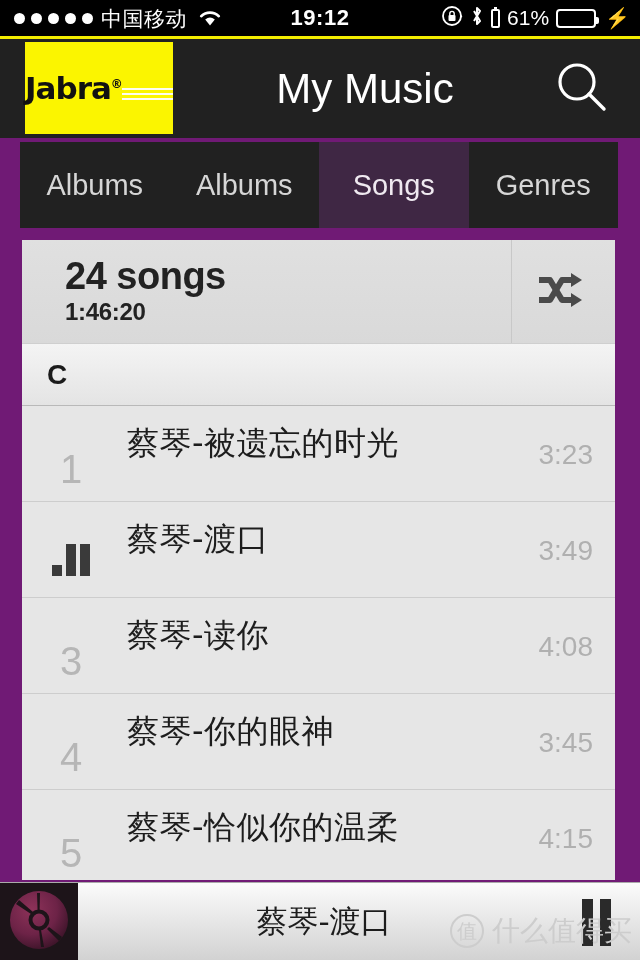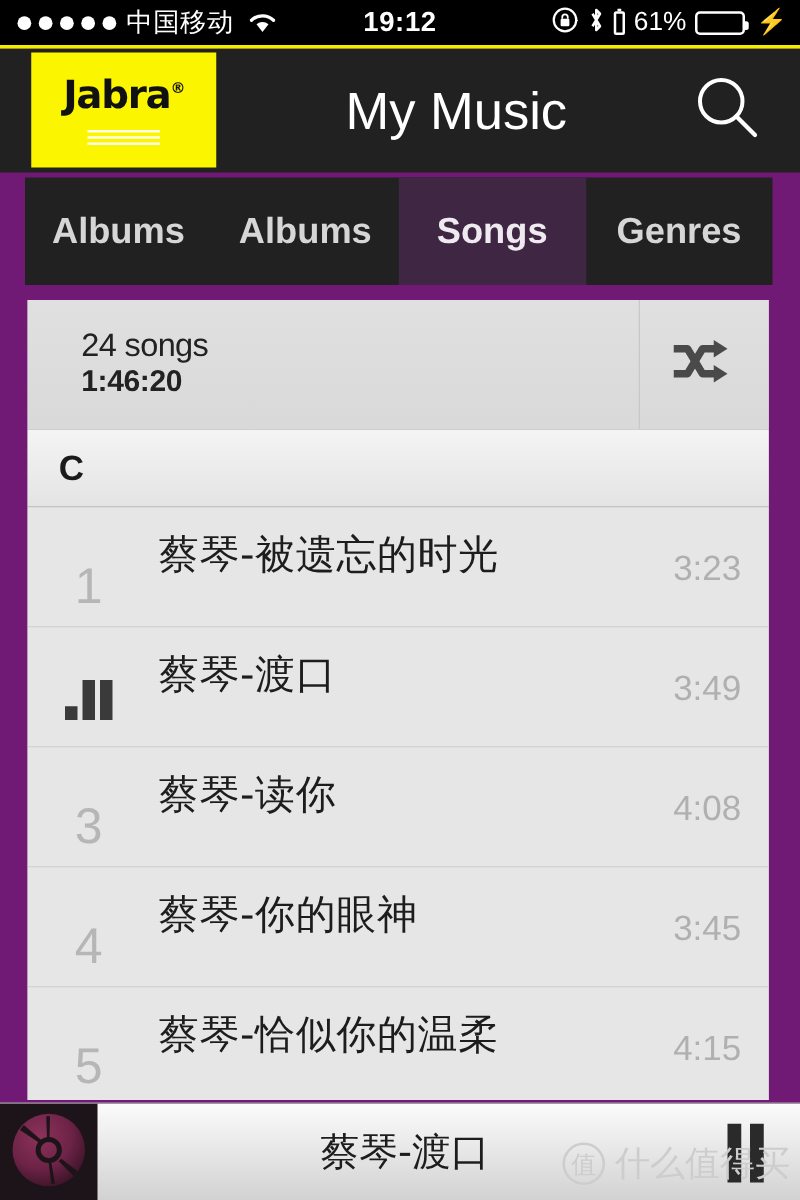--- a/index.html
+++ b/index.html
@@ -48,21 +48,21 @@
   #topline { position:absolute; left:0; top:36px; width:640px; height:3px; background:#f3ed00; }
 
   
   #header {
     position:absolute; left:0; top:39px; width:640px; height:99px;
     background:#212121;
   }
   #logo {
     position:absolute; left:25px; top:3px; width:148px; height:92px;
     background:#fbf500;
-    display:flex; flex-direction:column; align-items:center; justify-content:center;text-align:center;
+    display:flex; flex-direction:row; align-items:center; justify-content:center;text-align:center;
   }
   .logo-word {
     font-family:"DejaVu Sans", sans-serif;
     font-size:31px; font-weight:700; color:#111; letter-spacing:-1px;
     position:relative; line-height:1;
   }
   .logo-reg { font-size:12px; vertical-align:super; font-weight:700; }
   .logo-bars { margin-top:12px; width:58px; }
   .logo-bars div { height:2px; background:#fdfdf0; margin-top:3px; }
   .logo-bars div:first-child { margin-top:0; }
@@ -76,37 +76,37 @@
     display:flex; align-items:center; justify-content:center;
   }
 
   
   #tabs {
     position:absolute; left:20px; top:142px; width:598px; height:86px;
     background:#212121; display:flex; align-items:stretch;
   }
   .tab {
     flex:1; display:flex; align-items:center; justify-content:center;
-    color:#d6d6d6; font-size:29px; font-weight:700;
+    color:#d6d6d6; font-size:29px; font-weight:400;
   }
   .tab.active { background:#3f2744; color:#efe9f0; }
 
   
   #content {
     position:absolute; left:22px; top:240px; width:593px; height:640px;
     background:#e7e7e7; overflow:hidden;
   }
   #countbar {
     position:relative; height:104px;
     background:linear-gradient(#e0e0e0,#d9d9d9);
     border-bottom:1px solid #cfcfcf;
     display:flex; align-items:center;
   }
   #countinfo { padding-left:43px; }
-  .count-title { font-size:26px; font-weight:400; color:#222; line-height:1.05; letter-spacing:-0.5px; }
+  .count-title { font-size:38px; font-weight:700; color:#222; line-height:1.05; letter-spacing:-0.5px; }
   .count-sub { font-size:24px; font-weight:700; color:#222; margin-top:2px; letter-spacing:-0.3px; }
   #shufflebtn {
     position:absolute; right:0; top:0; bottom:0; width:104px;
     border-left:1px solid #c8c8c8;
     display:flex; align-items:center; justify-content:center;
   }
 
   #sectionhdr {
     height:62px; background:linear-gradient(#f4f4f4,#e4e4e4);
     border-bottom:1px solid #b9b9b9;

